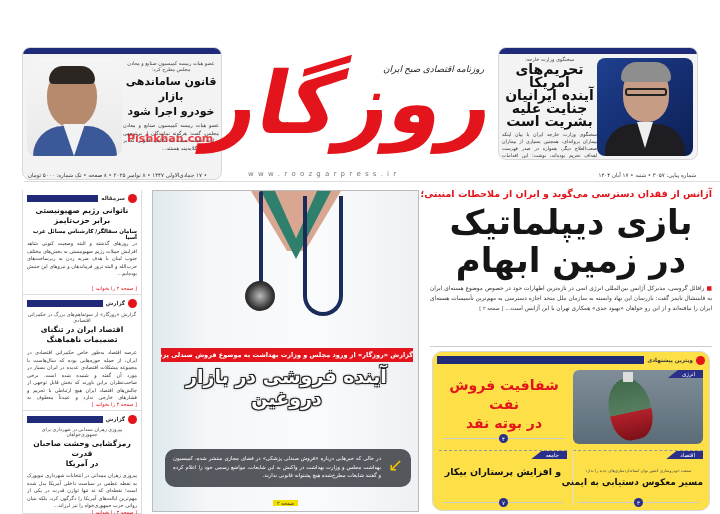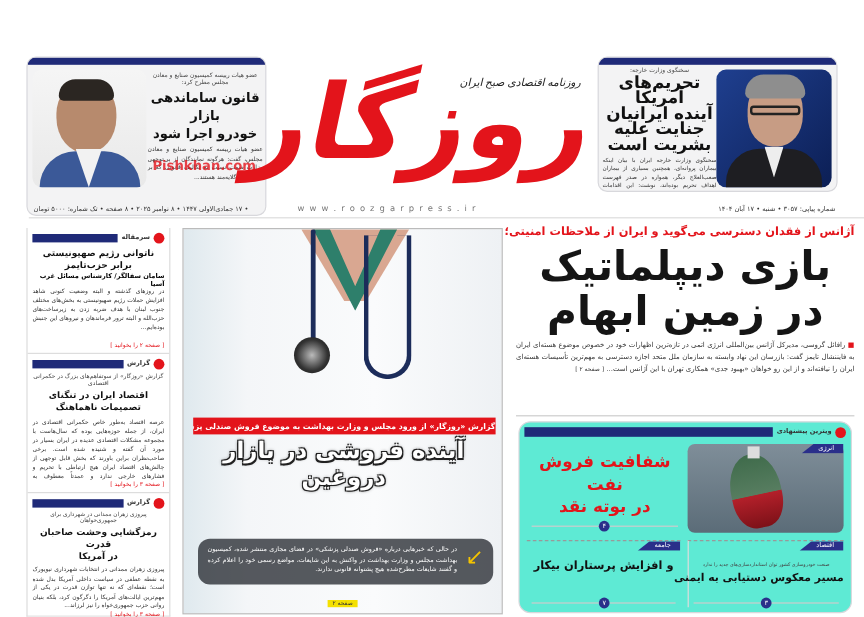--- a/index.html
+++ b/index.html
@@ -153,21 +153,21 @@
     <div>بازی دیپلماتیک</div>
     <div>در زمین ابهام</div>
   </div>
   <div class="txt" style="font-size:5.8px;line-height:10px;margin-top:4px">
     <span style="color:#e3141b">■ </span><span>رافائل گروسی، مدیرکل آژانس بین‌المللی انرژی اتمی در تازه‌ترین اظهارات خود در خصوص موضوع هسته‌ای ایران به فایننشال تایمز گفت: بازرسان این نهاد وابسته به سازمان ملل متحد اجازه دسترسی به مهم‌ترین تأسیسات هسته‌ای ایران را نیافته‌اند و از این رو خواهان «بهبود جدی» همکاری تهران با این آژانس است...</span>
     <span class="more" style="color:#333">[ صفحه ۲ ]</span>
   </div>
   <div class="sep" style="left:0;right:0;top:158px"></div>
 </div>
 
-<div class="card" style="left:432px;top:351px;width:278px;height:160px;background:#5eead4;border-radius:10px">
+<div class="card" style="left:432px;top:351px;width:278px;height:160px;background:#fde047;border-radius:10px">
   <div class="tag" style="position:absolute;right:4px;left:4px;top:3px">
     <span class="dot"></span>
       <span>ویترین پیشنهادی</span>
       <span class="tagbar" style="height:8px"></span>
   </div>
 
   <div style="position:absolute;right:6px;top:18px;width:130px;height:74px">
     <div style="position:absolute;inset:0;border-radius:6px;background:linear-gradient(180deg,#7f8e99,#5b6c78);overflow:hidden">
       <div style="position:absolute;left:36px;top:8px;width:42px;height:62px;border-radius:50% 50% 40% 40%;background:linear-gradient(#3f6b4b 0%,#577d60 55%,#b3202a 56%,#7d1118 100%);transform:rotate(-12deg)"></div>
       <div style="position:absolute;left:50px;top:2px;width:10px;height:10px;background:#ddd"></div>

